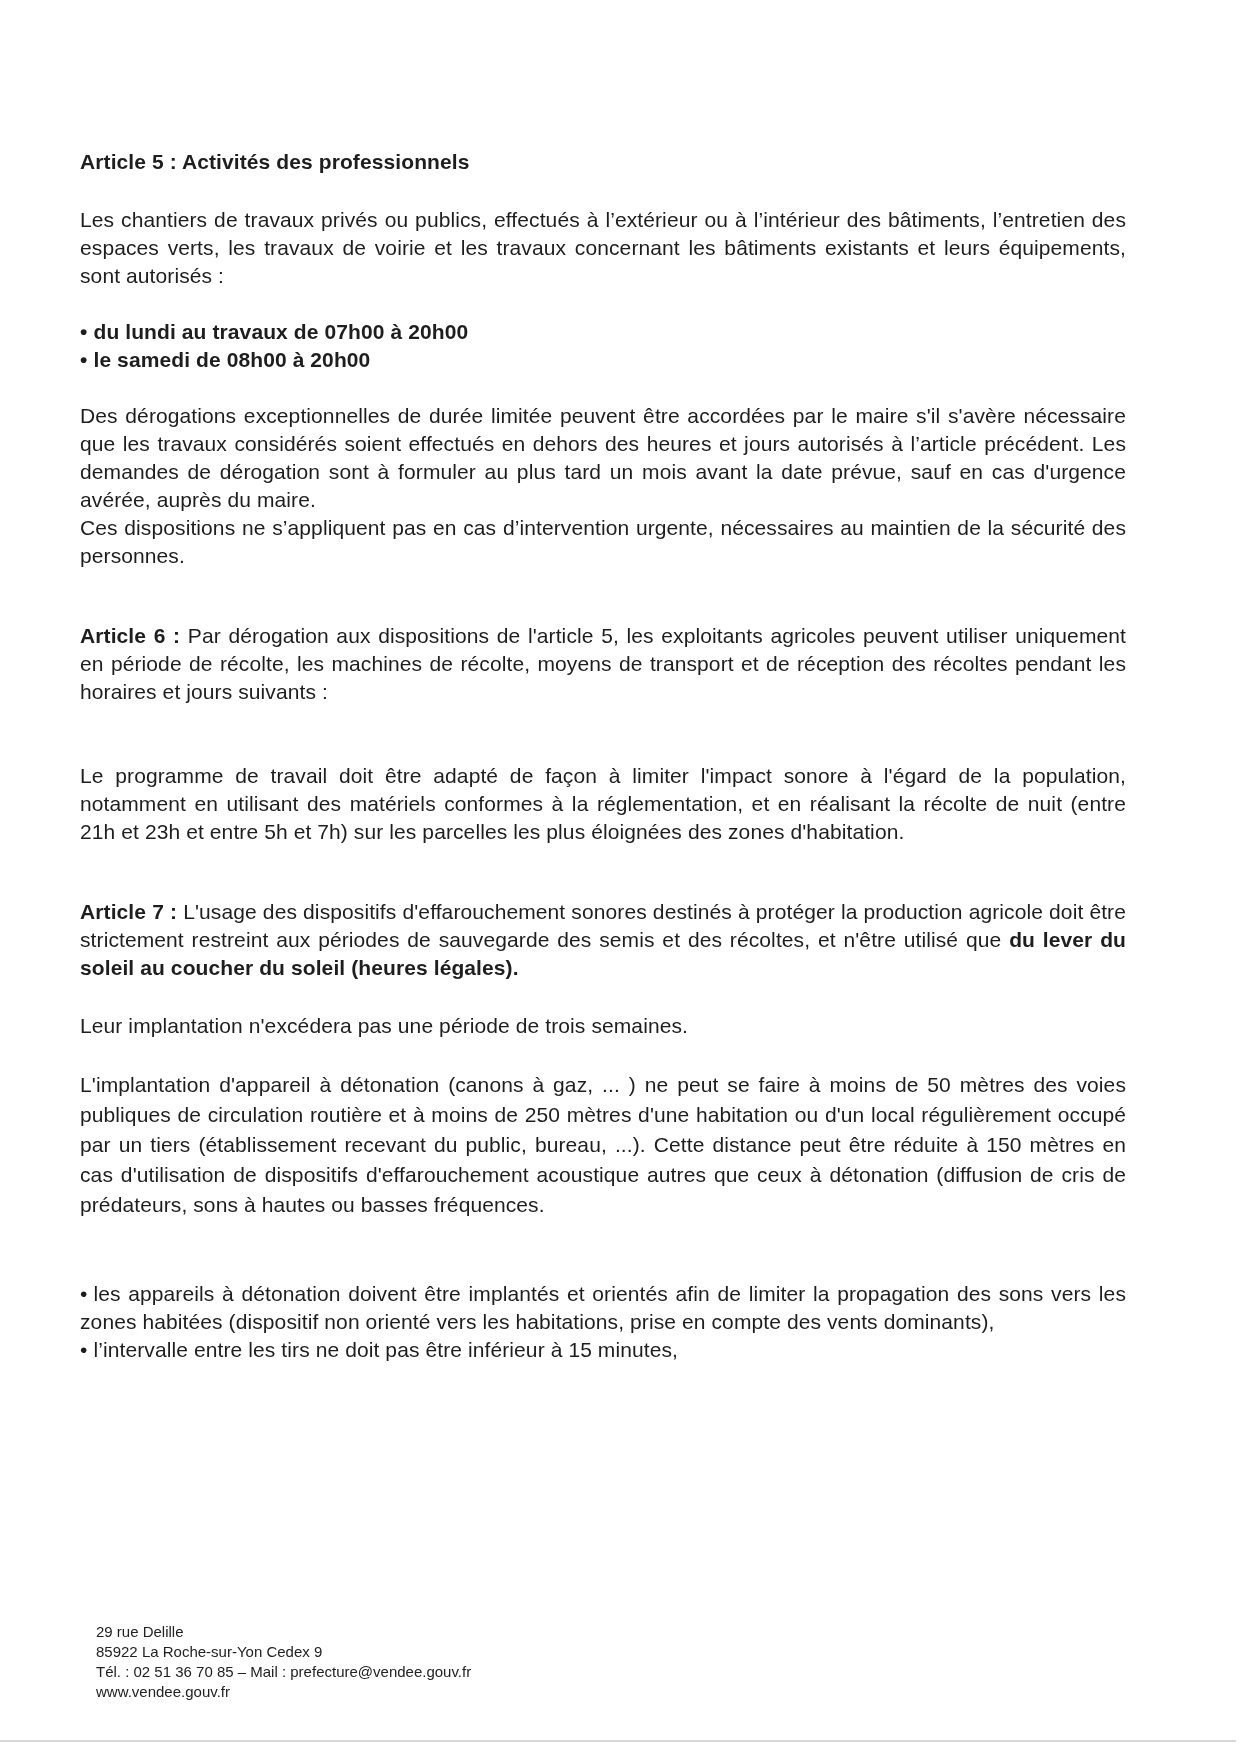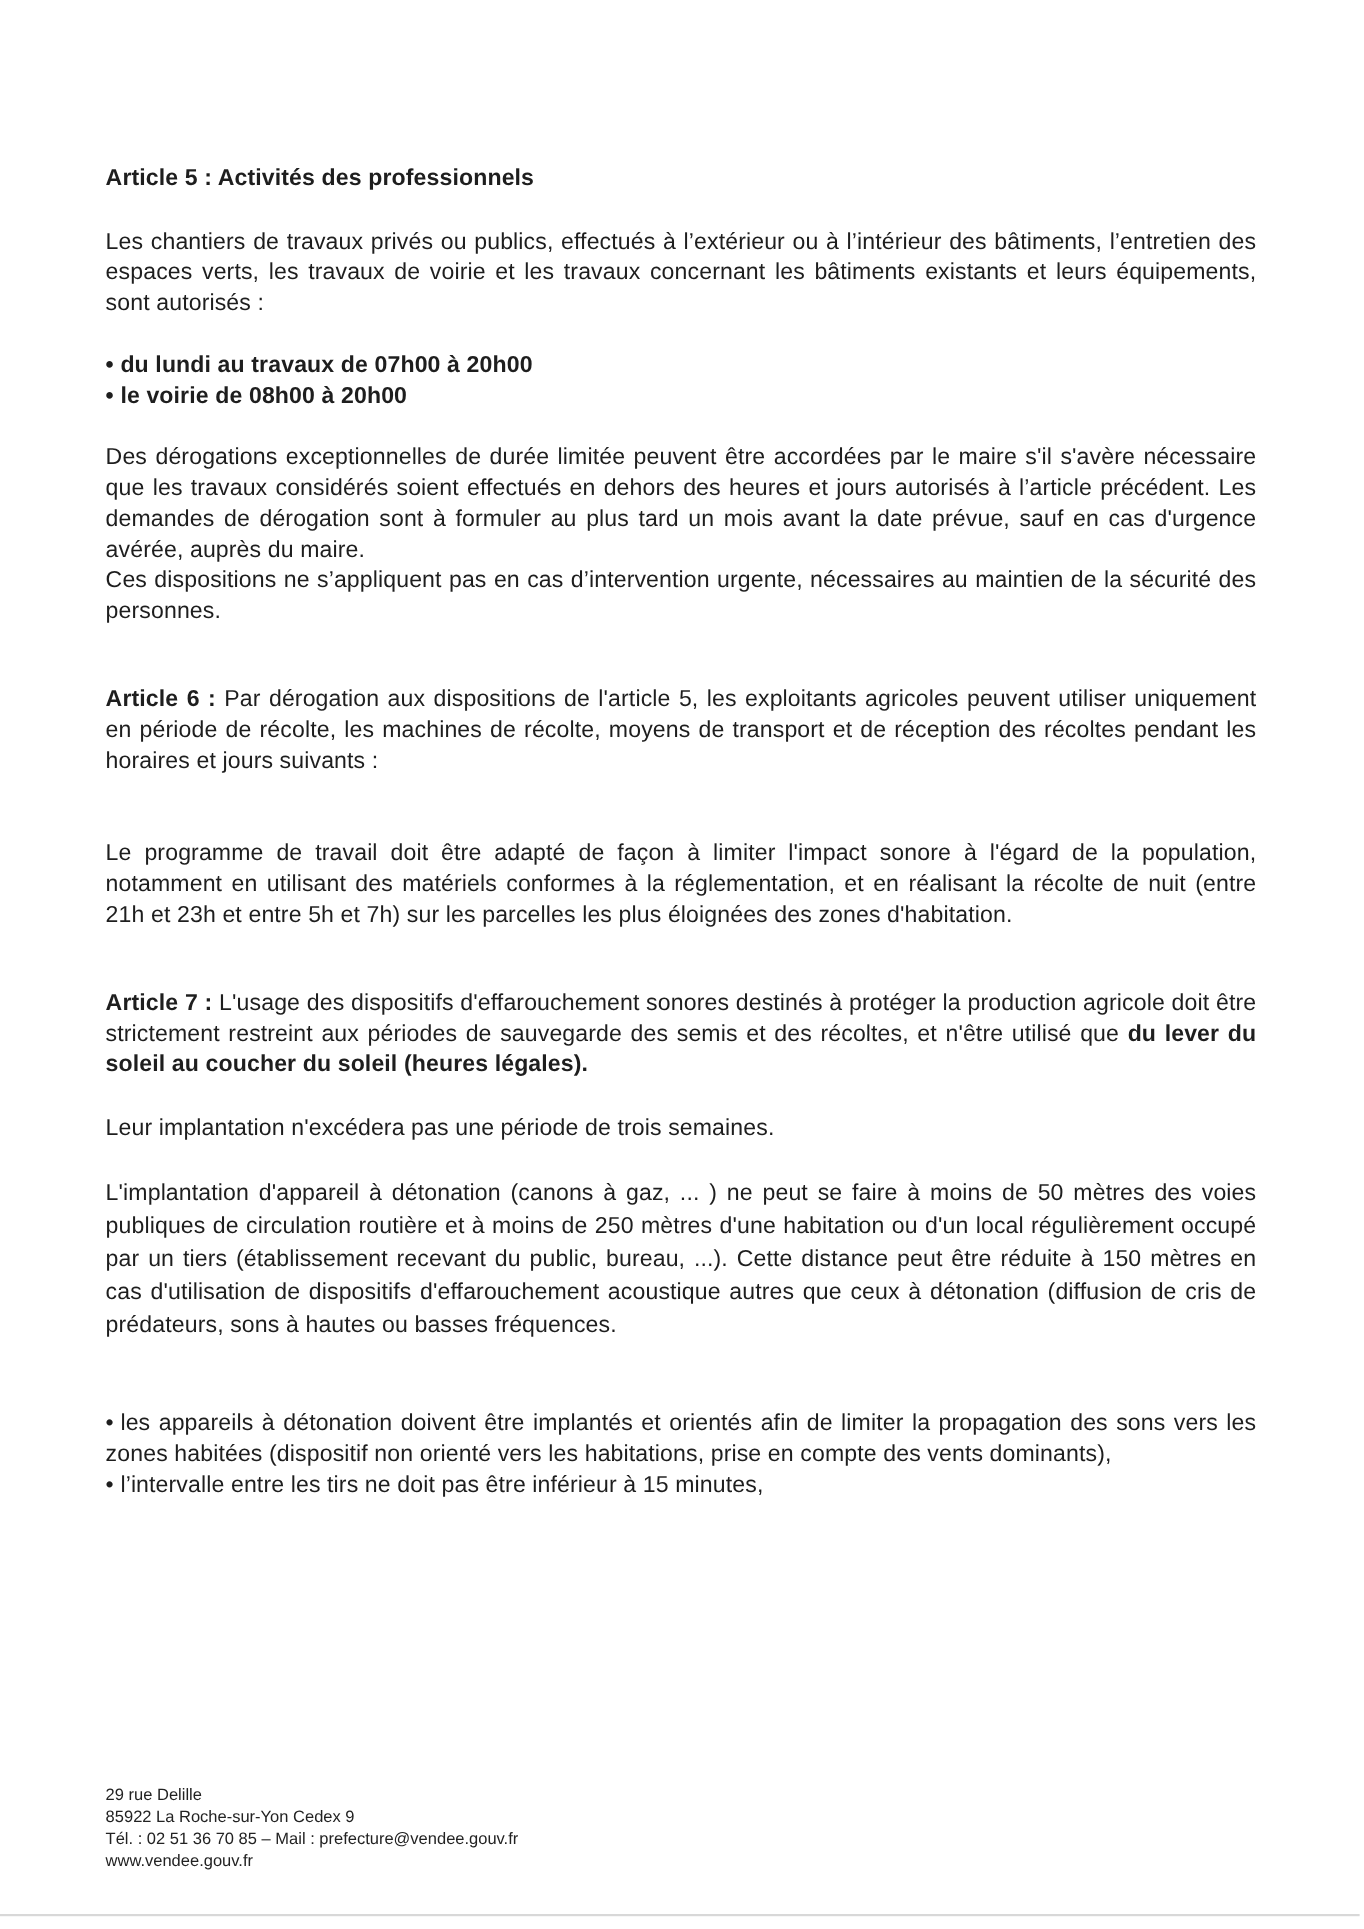--- a/index.html
+++ b/index.html
@@ -16,21 +16,21 @@
       font-family: "Liberation Sans", "DejaVu Sans", sans-serif;
     }
     .page {
       position: absolute;
       left: 0; top: 0;
       width: 1240px;
       height: 1754px;
     }
     .content {
       position: absolute;
-      left: 96px;
+      left: 80px;
       top: 148px;
       width: 1046px;
       font-size: 21px;
       line-height: 28px;
       letter-spacing: 0.1px;
     }
     .heading {
       font-weight: bold;
       margin: 0 0 30px 0;
       font-size: 21px;
@@ -80,21 +80,21 @@
 
 <div class="page">
   <div class="content">
 
     <section>
       <h2 class="heading">Article 5 :  Activités des professionnels</h2>
       <p class="para">Les chantiers de travaux privés ou publics, effectués à l’extérieur ou à l’intérieur des bâtiments, l’entretien des espaces verts, les travaux de voirie et les travaux concernant les bâtiments existants et leurs équipements, sont autorisés :</p>
       <div class="gap-sm"></div>
       <ul class="bullets bold">
         <li><span class="bullet-dot">•</span><span>du lundi au travaux de 07h00 à 20h00</span></li>
-        <li><span class="bullet-dot">•</span><span>le voirie de 08h00 à 20h00</span></li>
+        <li><span class="bullet-dot">•</span><span>le samedi de 08h00 à 20h00</span></li>
       </ul>
       <div class="gap-sm"></div>
       <p class="para">Des dérogations exceptionnelles de durée limitée peuvent être accordées par le maire s'il s'avère nécessaire que les travaux considérés soient effectués en dehors des heures et jours autorisés à l’article précédent. Les demandes de dérogation sont à formuler au plus tard un mois avant la date prévue, sauf en cas d'urgence avérée, auprès du maire.</p>
       <p class="para">Ces dispositions ne s’appliquent pas en cas d’intervention urgente, nécessaires au maintien de la sécurité des personnes.</p>
     </section>
 
     <div class="gap-lg"></div>
 
     <section>
       <p class="para"><span class="art-label">Article 6 :</span><span> Par dérogation aux dispositions de l'article 5, les exploitants agricoles peuvent utiliser uniquement en période de récolte, les machines de récolte, moyens de transport et de réception des récoltes pendant les horaires et jours suivants :</span></p>

